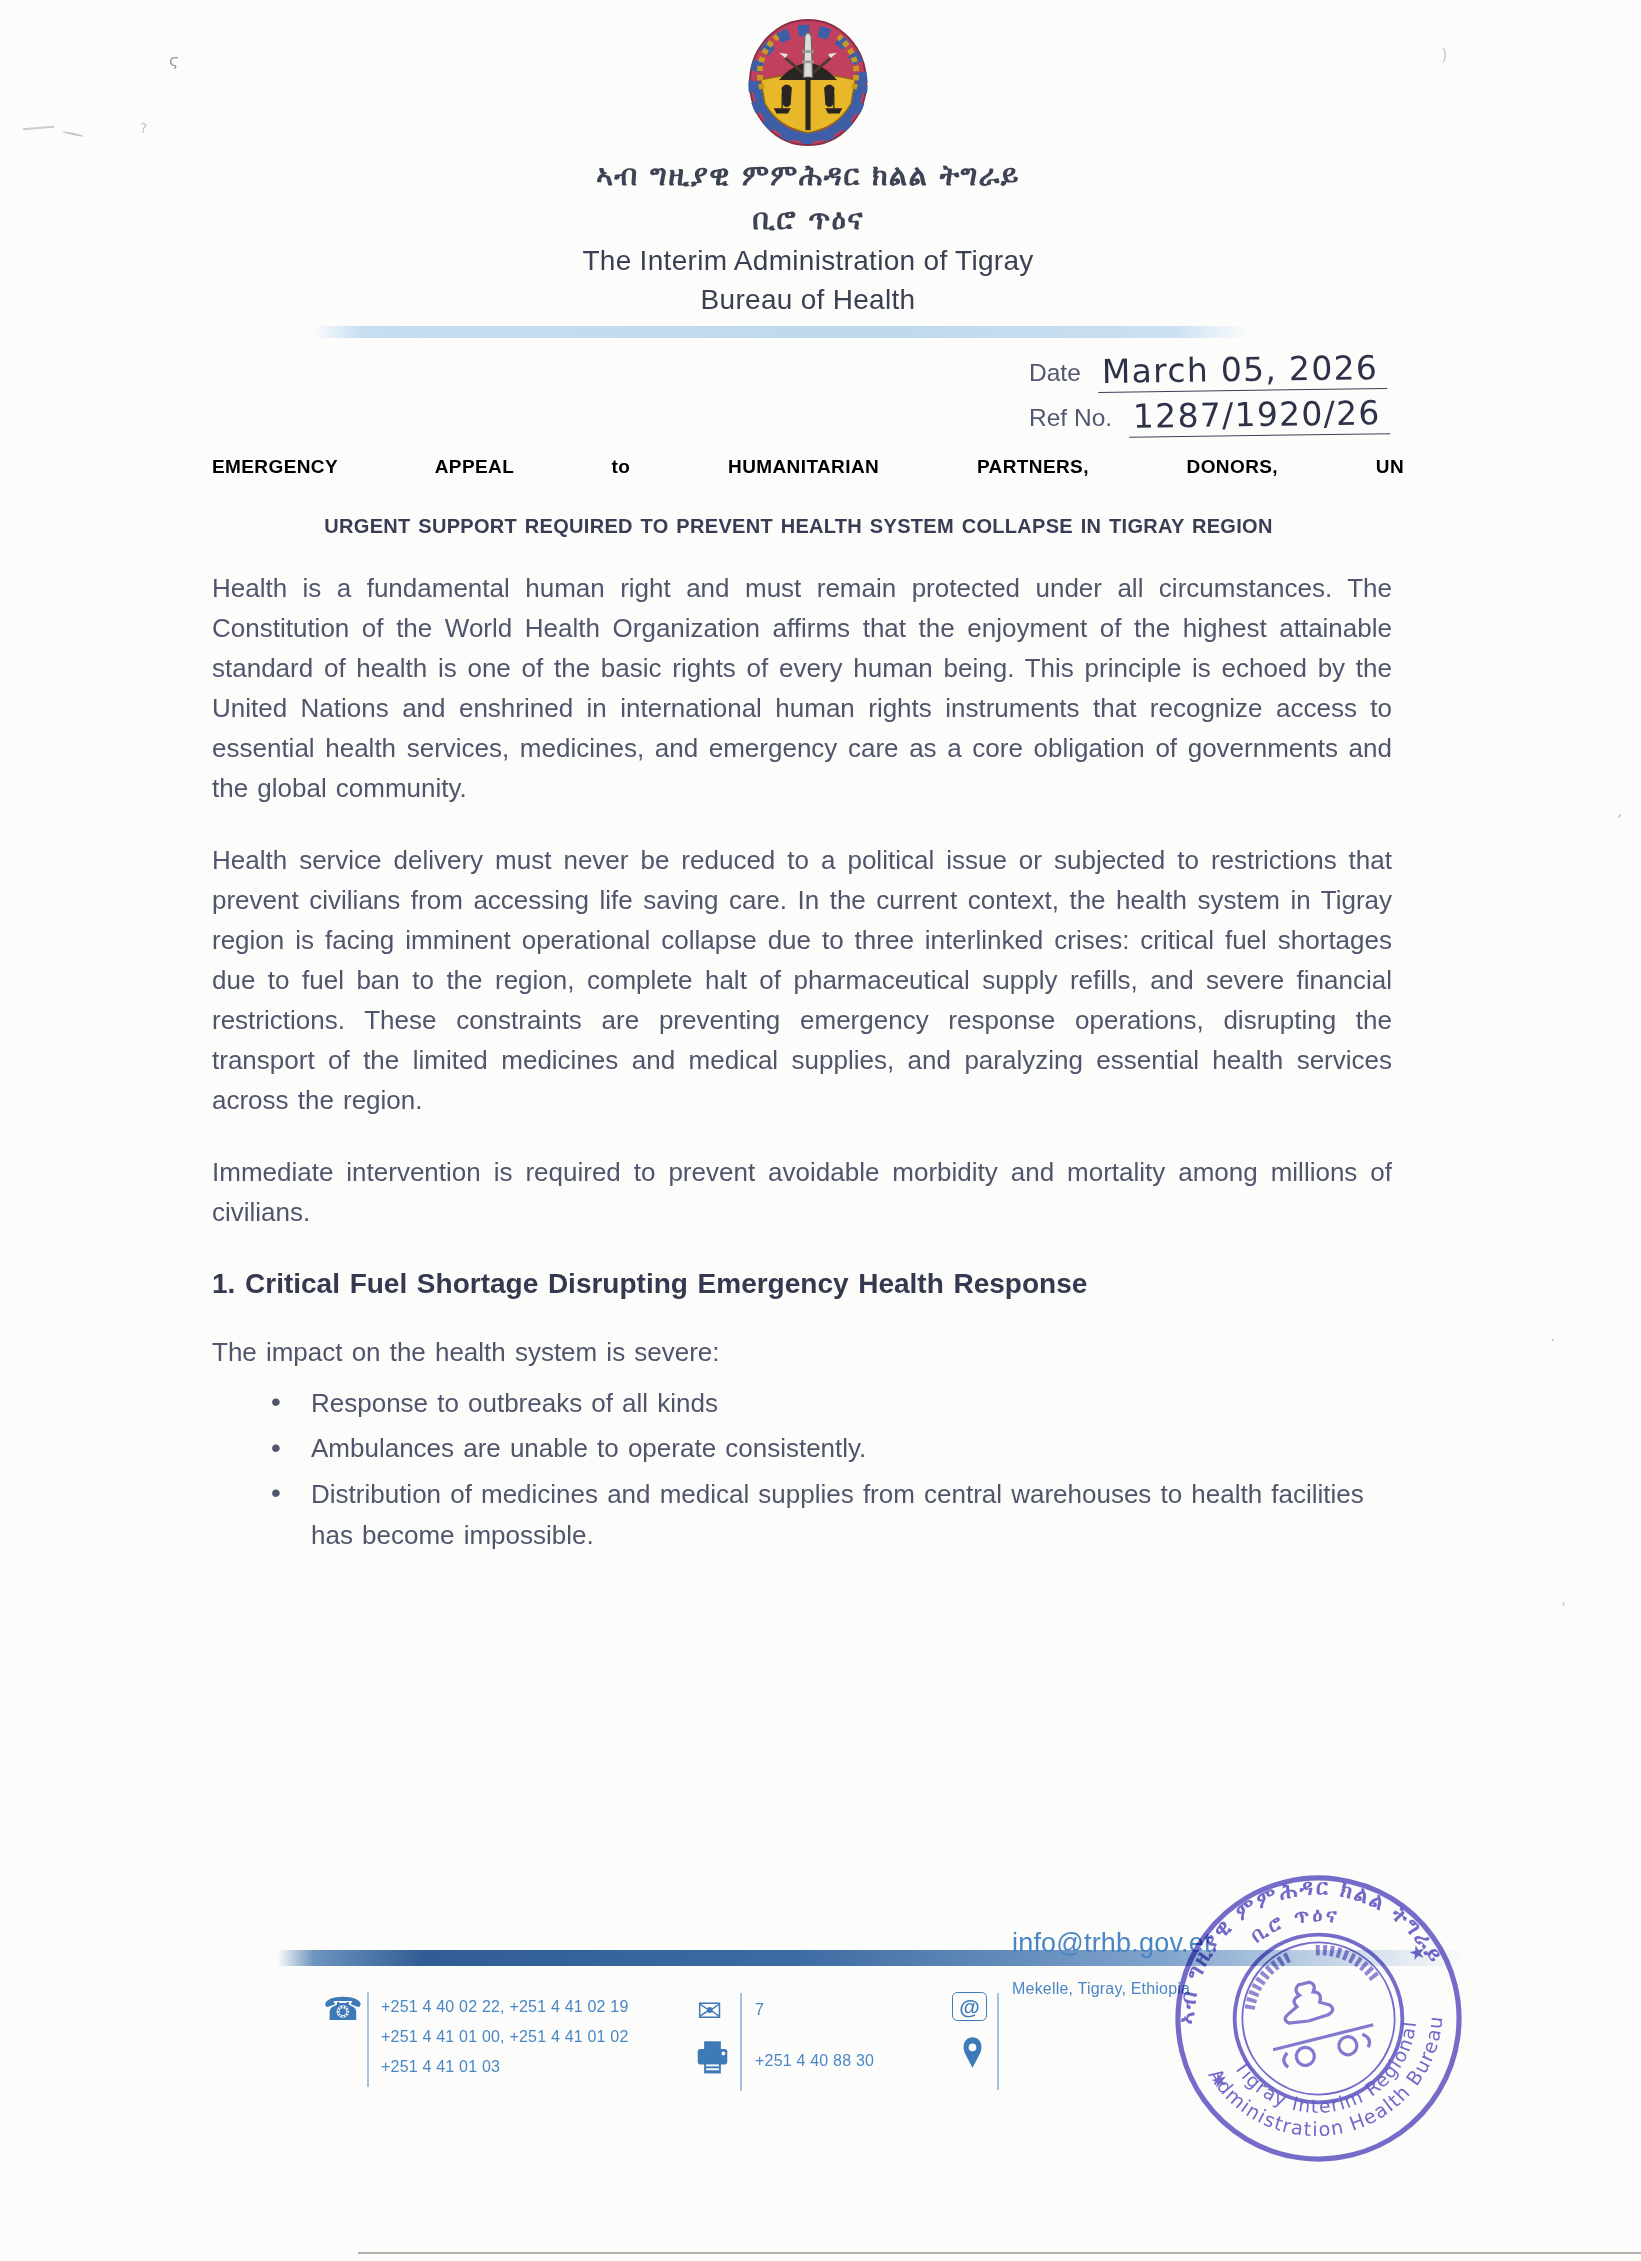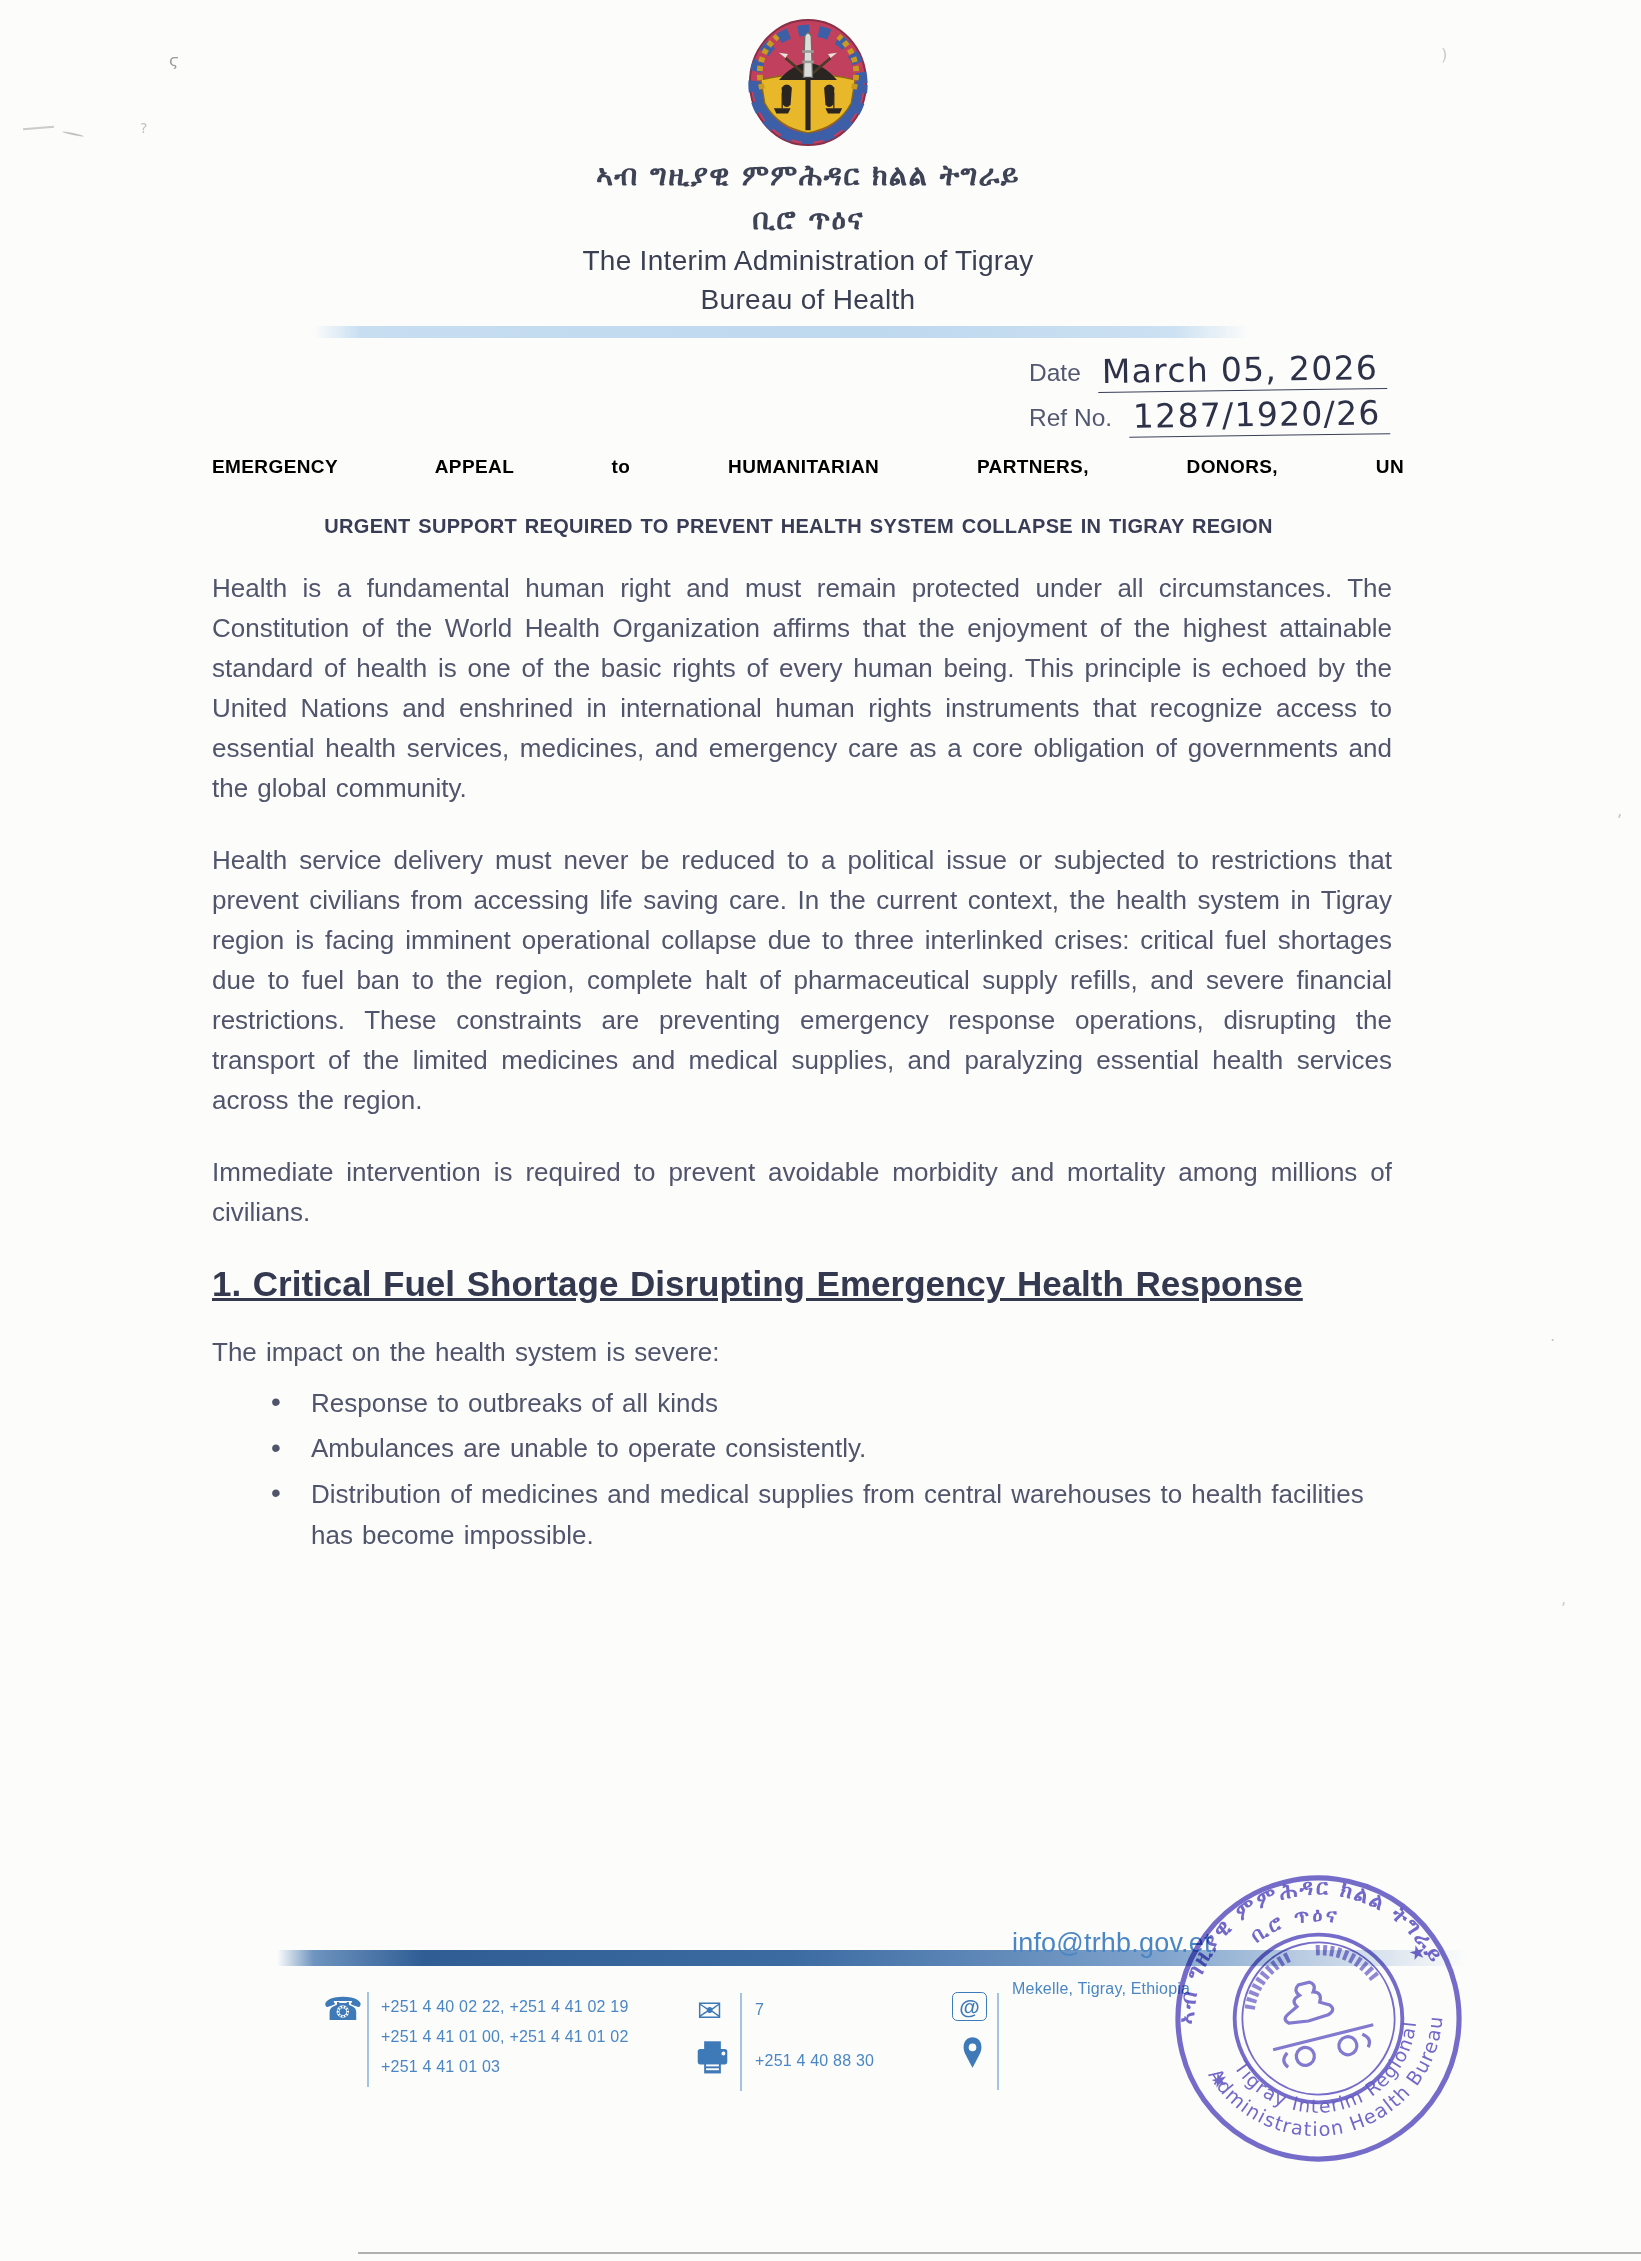--- a/index.html
+++ b/index.html
@@ -24,21 +24,21 @@
   
   .content{position:absolute;top:442px;left:212px;width:1192px;color:#50556c;
            font-size:26px;line-height:40px;text-align:justify;word-spacing:1.9px;}
   .title{font-weight:bold;color:#000000;font-size:19px;line-height:50px;
          letter-spacing:0.4px;margin:0 0 7.7px 0;}
   .title .l1{display:block;text-align:justify;text-align-last:justify;}
   .title .l2{display:block;text-align:left;}
   .subtitle{font-weight:bold;color:#383d55;font-size:20px;line-height:52px;
             text-align:center;margin:0 32px 16.7px 13px;letter-spacing:0.3px;}
   .content p{margin:0 12px 32px 0;}
-  .heading{font-weight:bold;color:#343950;font-size:35px;text-align:left;margin:2.6px 0 28px 0;text-decoration:underline;}
+  .heading{font-weight:bold;color:#343950;font-size:28px;text-align:left;margin:2.6px 0 28px 0;}
   .impact{margin-bottom:10.3px !important;text-align:left;}
   .blist{margin:0;padding:0 0 0 99px;list-style:none;text-align:left;}
   .blist li{position:relative;line-height:41px;margin-bottom:4.5px;}
   .blist li::before{content:"\2022";position:absolute;left:-40px;top:-1.3px;font-size:28px;color:#50556c;}
   
   .footer-bar{position:absolute;top:1950px;left:277px;width:1227px;height:16px;
      background:linear-gradient(90deg,rgba(47,93,148,0),#6e94bf 3%,#2f5d94 12%,#3c6ba2 42%,#7fa3cc 72%,rgba(127,163,204,0) 97%);}
   .f-abs{position:absolute;}
   .f-icon{color:#3f7ab8;font-family:"DejaVu Sans",sans-serif;font-size:32px;line-height:32px;}
   .f-text{color:#4b86c4;font-size:16px;line-height:30px;letter-spacing:0.2px;}

